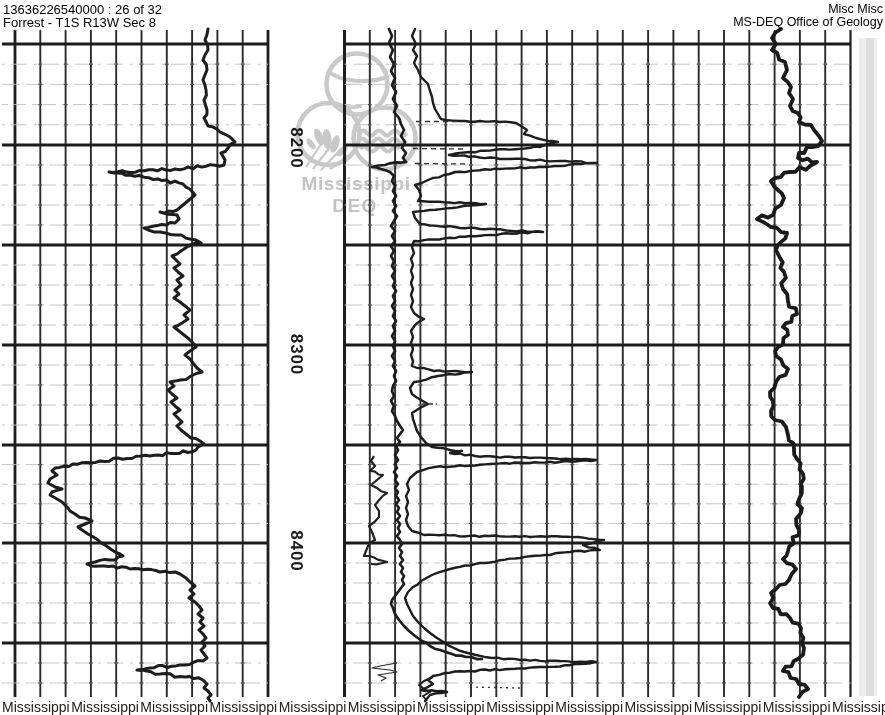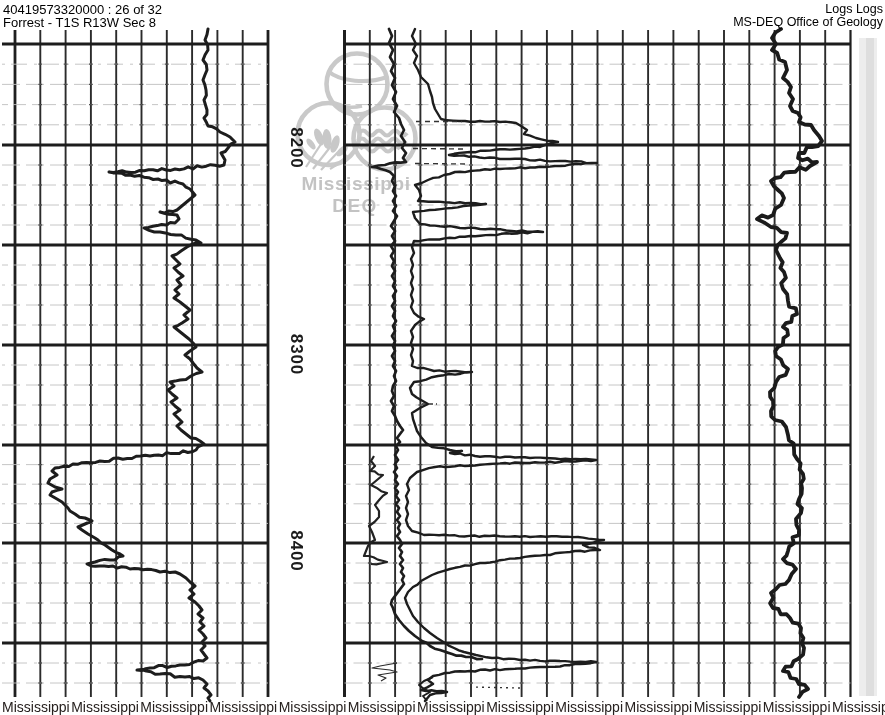--- a/index.html
+++ b/index.html
@@ -184,19 +184,19 @@
 
 <g stroke="#333" stroke-width="1.4" fill="none">
 <line x1="416" y1="121.5" x2="462" y2="121.5" stroke-dasharray="5 4"></line>
 <line x1="413" y1="148.5" x2="465" y2="149" stroke-dasharray="5 4"></line>
 <line x1="415" y1="163.5" x2="468" y2="164" stroke-dasharray="5 4"></line>
 <line x1="422" y1="404" x2="437" y2="404" stroke-dasharray="4 3"></line>
 <line x1="470" y1="687" x2="520" y2="688" stroke-dasharray="2 4"></line>
 </g>
 </svg>
 
-<div class="hdr" style="left:3px;top:3px">40419573320000 : 26 of 32
+<div class="hdr" style="left:3px;top:3px">13636226540000 : 26 of 32
 Forrest - T1S R13W Sec 8</div>
 
-<div class="hdr" style="right:2px;top:3px;text-align:right;font-size:12.5px">Logs Logs
+<div class="hdr" style="right:2px;top:3px;text-align:right;font-size:12.5px">Misc Misc
 MS-DEQ Office of Geology</div>
 
 <div style="position:absolute;left:2px;top:699px;font-size:14px;color:#26201e;white-space:nowrap;word-spacing:-2.4px">Mississippi Mississippi Mississippi Mississippi Mississippi Mississippi Mississippi Mississippi Mississippi Mississippi Mississippi Mississippi Mississippi</div>
 
 </body></html>

